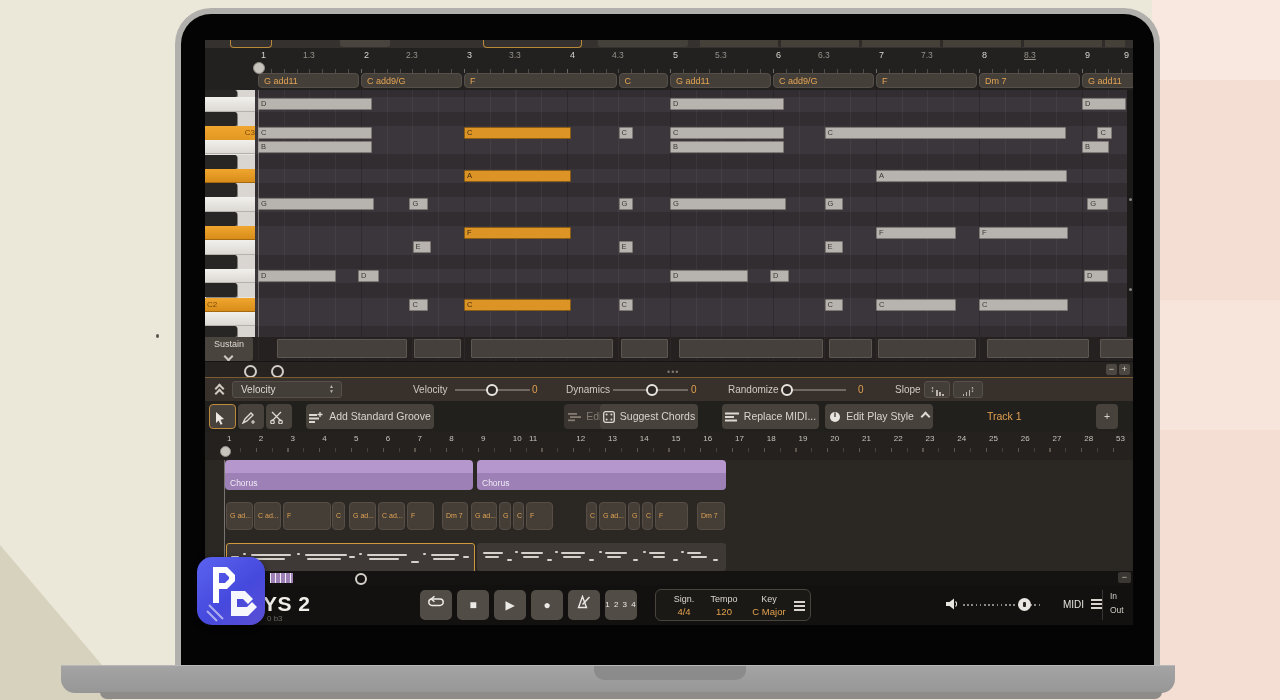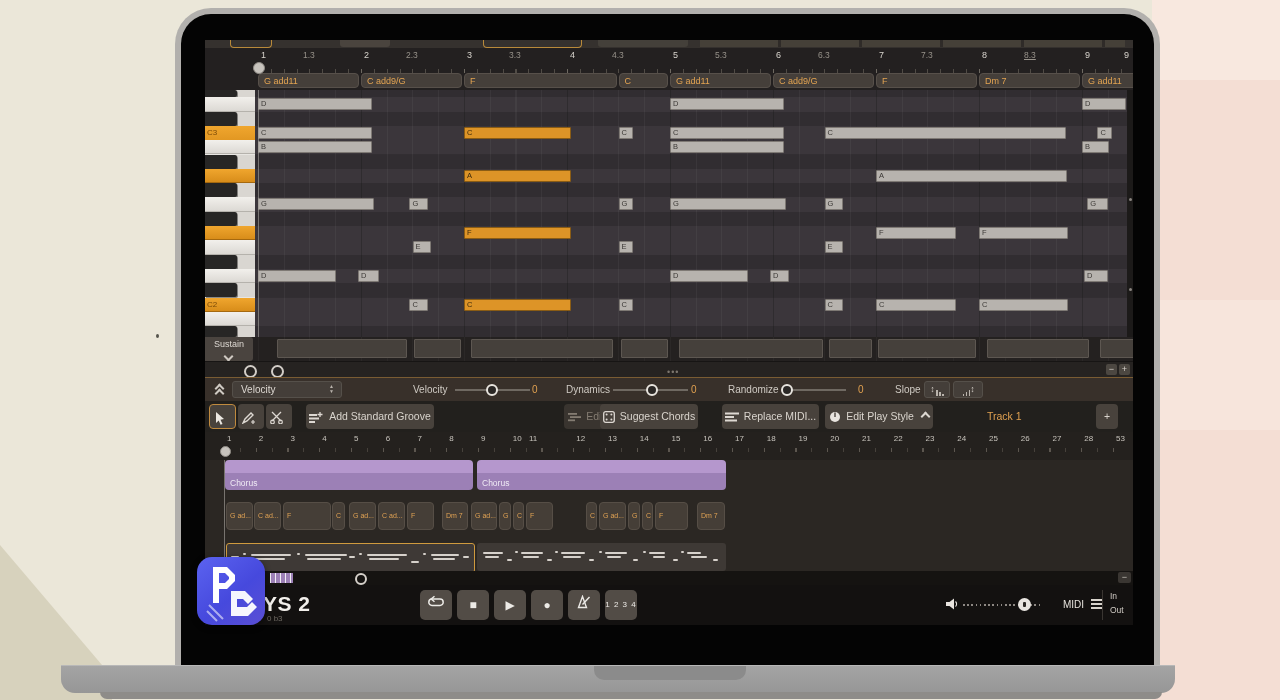--- a/index.html
+++ b/index.html
@@ -231,21 +231,21 @@
 
     <div class="abs rollwrap">
       <div class="abs keys" id="keys">
           <div class="lane-b" style="top: 0px; height: 7.3px;">
             <div class="bkey"></div>
           </div>
           <div class="lane-w" style="top: 7.3px; height: 14.3px;"></div>
           <div class="lane-b" style="top: 21.6px; height: 14.3px;">
             <div class="bkey"></div>
           </div>
-          <div class="lane-hl" style="top: 35.9px; height: 25px;">C3</div>
+          <div class="lane-hl" style="top: 35.9px; height: 25px; text-align: right;">C3</div>
           <div class="lane-w" style="top: 50.2px; height: 14.3px;"></div>
           <div class="lane-b" style="top: 64.5px; height: 14.3px;">
             <div class="bkey"></div>
           </div>
           <div class="lane-hl" style="top: 78.8px; height: 14.3px;"></div>
           <div class="lane-b" style="top: 93.1px; height: 14.3px;">
             <div class="bkey"></div>
           </div>
           <div class="lane-w" style="top: 107.4px; height: 14.3px;"></div>
           <div class="lane-b" style="top: 121.7px; height: 14.3px;">
@@ -574,20 +574,26 @@
       <div class="transbtn" style="left:289px"><span>▶</span></div>
       <div class="transbtn" style="left:326px"><span>●</span></div>
       <div class="transbtn" style="left:363px">
         <svg width="14" height="14" viewBox="0 0 14 14">
             <path d="M5.5 1.5 L9.5 12.5 H1.5 Z" fill="none" stroke="#eceae6" stroke-width="1.4"></path>
             <path d="M12.5 2 L5.5 9.5" stroke="#eceae6" stroke-width="1.4"></path>
           </svg>
       </div>
       <div class="transbtn countin" style="left:400px"><span>1 2 3 4</span></div>
 
+      <div class="abs statpanel">
+        <div class="stat" style="left:10px;width:36px"><span>Sign.</span><b>4/4</b></div>
+        <div class="stat" style="left:48px;width:40px"><span>Tempo</span><b>120</b></div>
+        <div class="stat" style="left:90px;width:46px"><span>Key</span><b>C Major</b></div>
+        <span class="hamb" style="left:138px;top:15px"></span>
+      </div>
 
       <svg class="abs" style="left:740px;top:12px" width="14" height="14" viewBox="0 0 14 14">
           <path d="M1 5 h3.5 L9 1.5 v11 L4.5 9 H1 Z" fill="#e8e4df"></path>
           <path d="M10.5 4.5 a3.4 3.4 0 0 1 0 5" fill="none" stroke="#e8e4df" stroke-width="1.1"></path>
         </svg>
       <div class="abs voltrack"></div>
       <div class="abs volknob">
           <i></i>
         </div>
 

